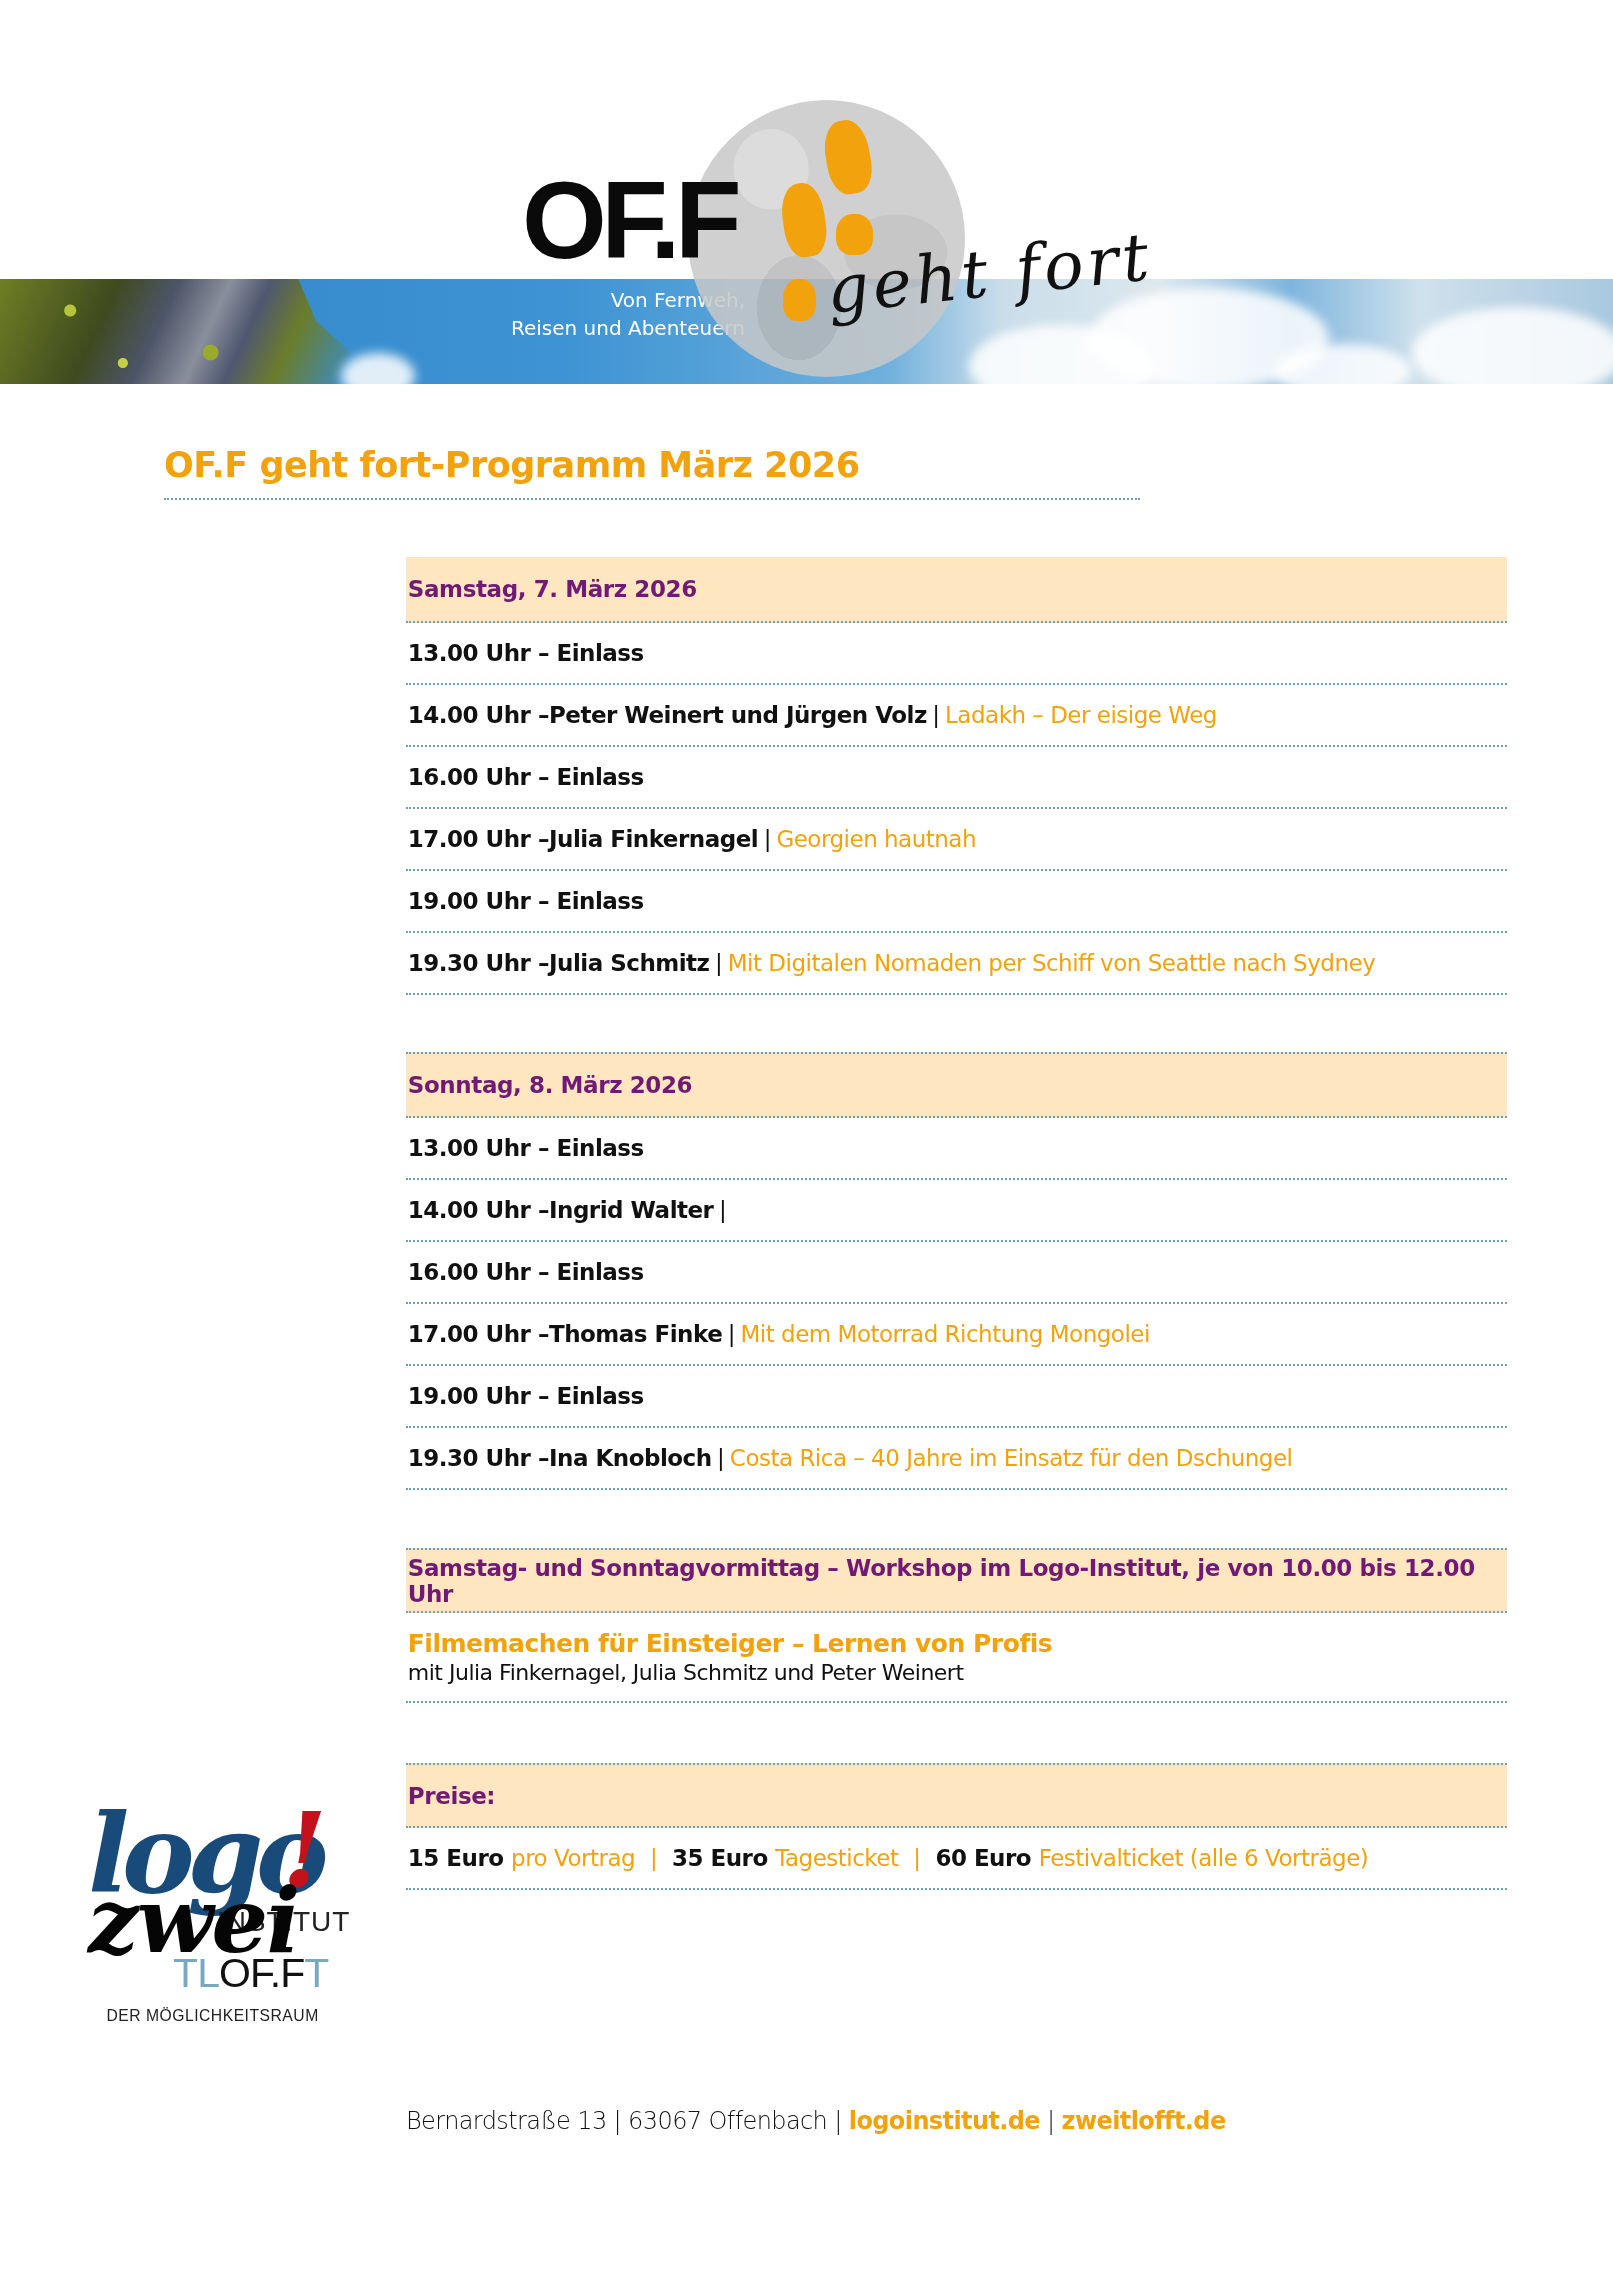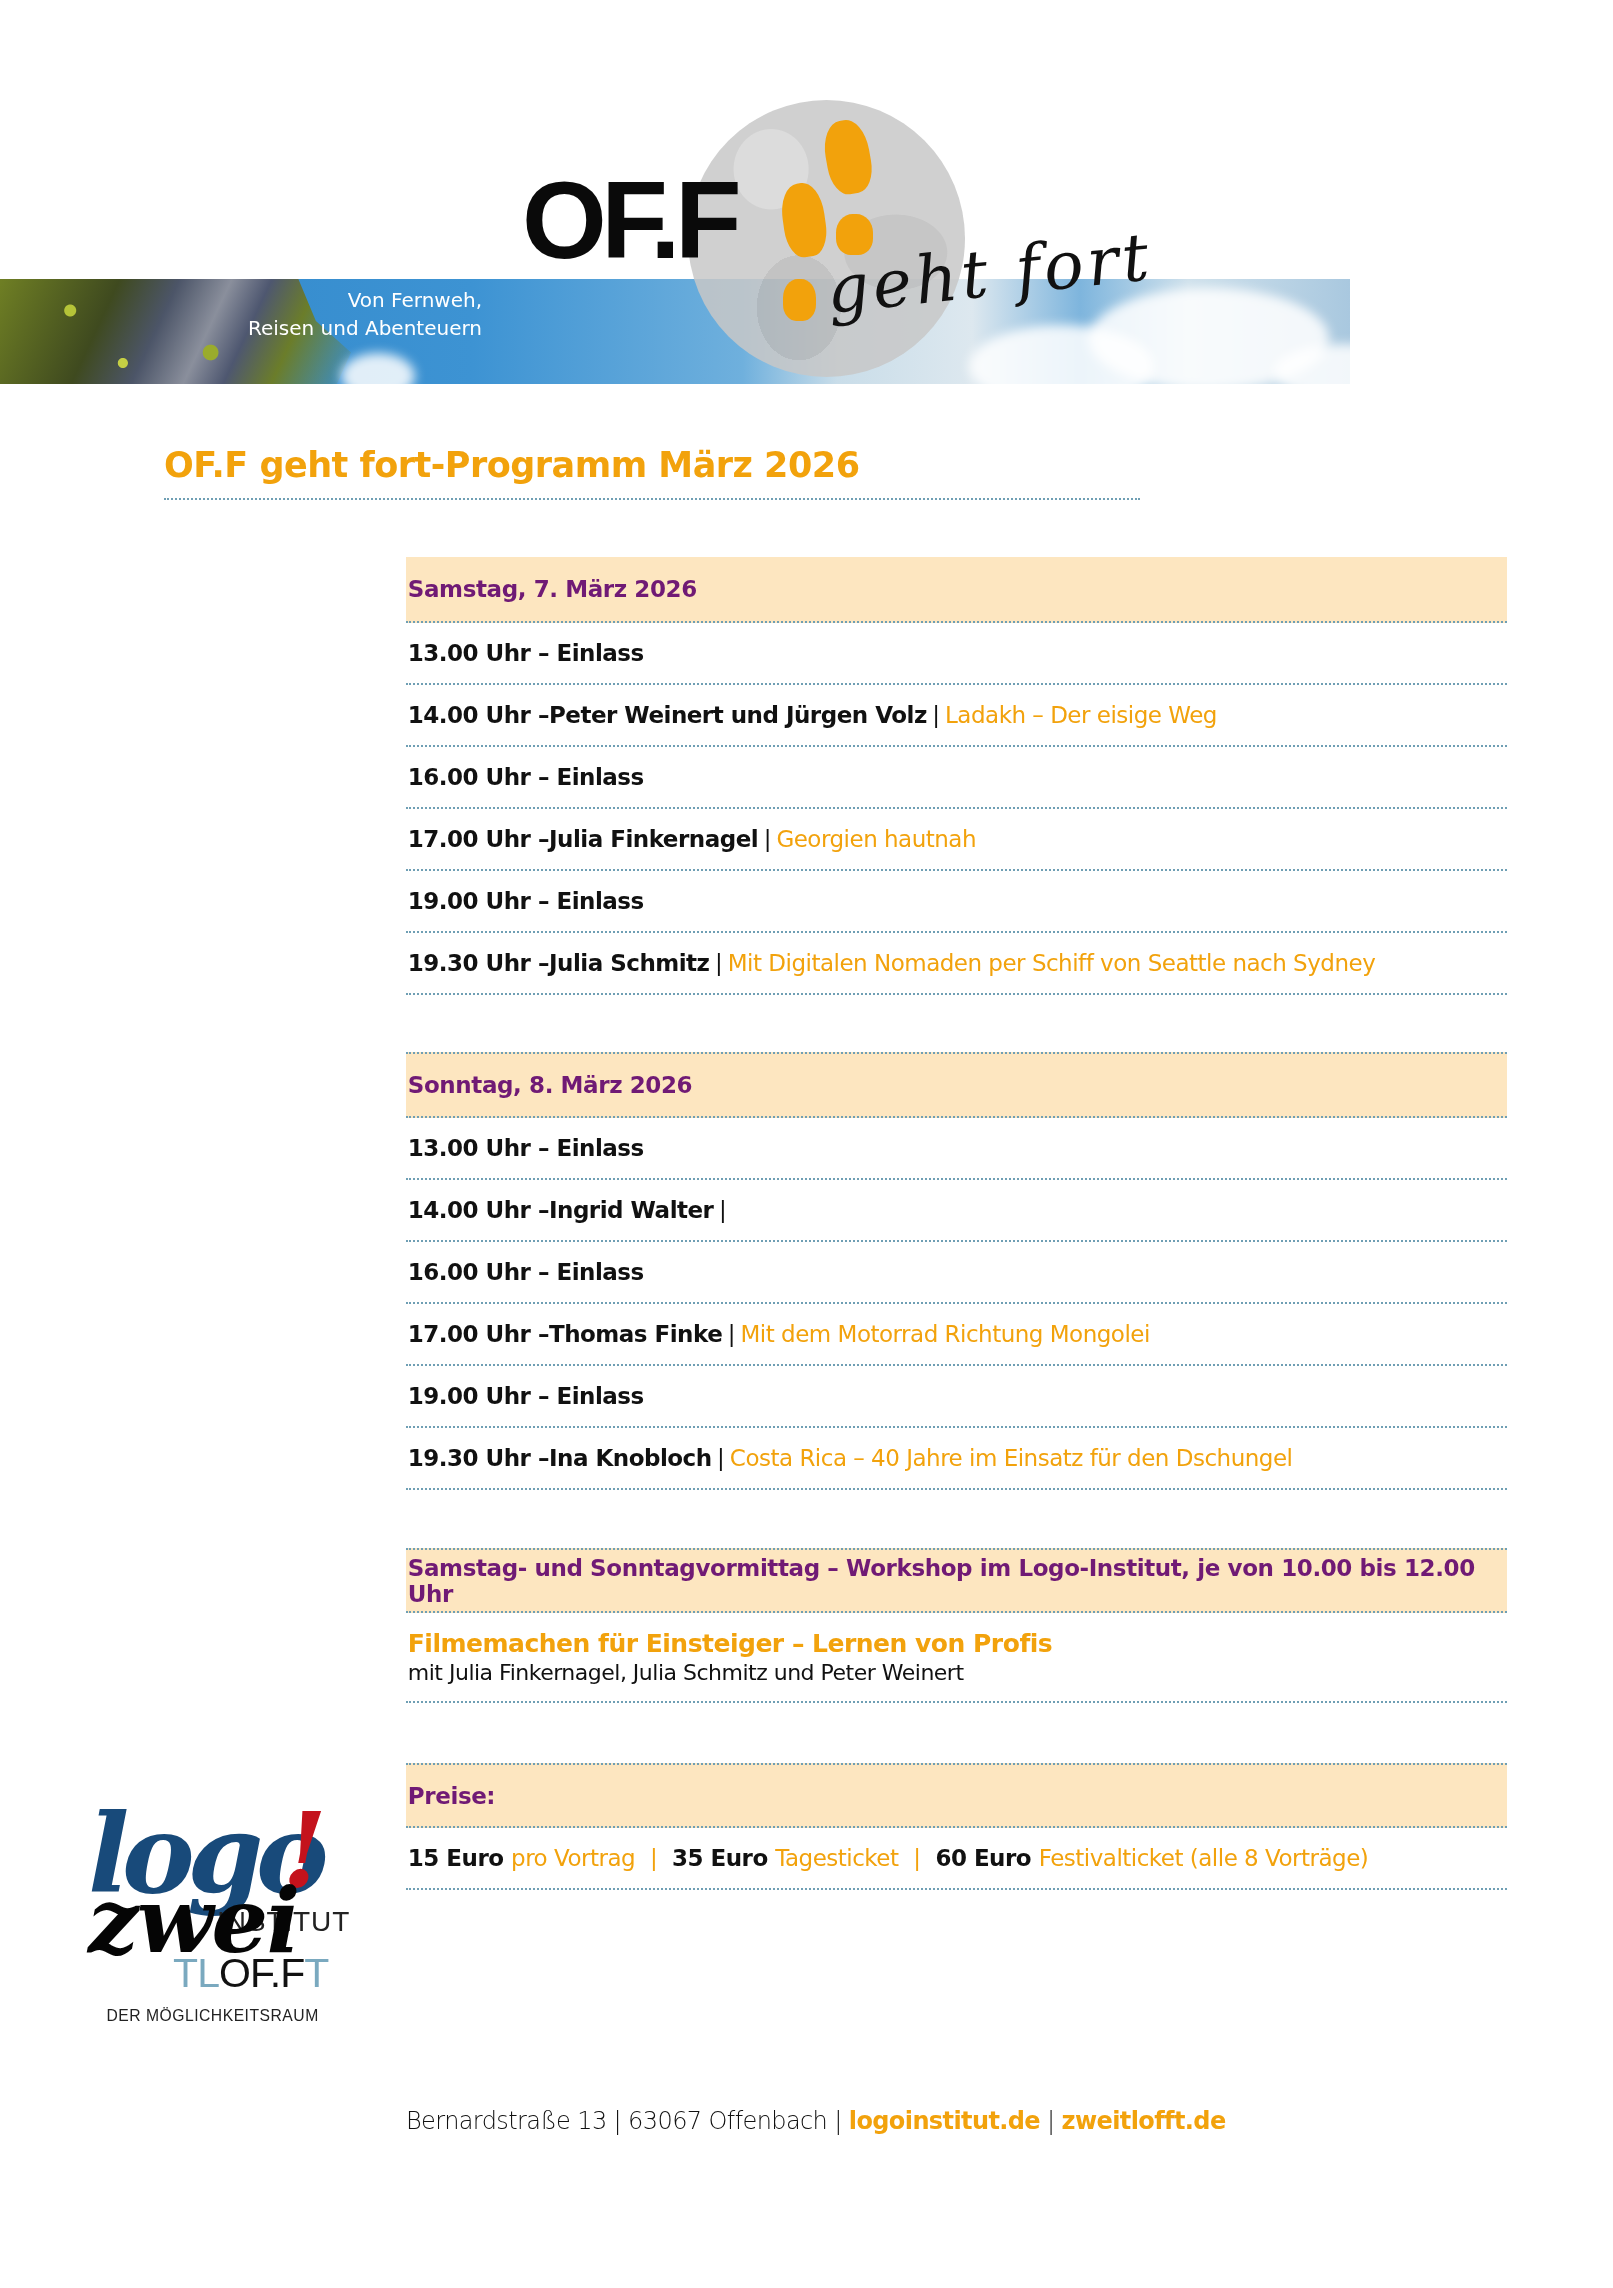--- a/index.html
+++ b/index.html
@@ -1,21 +1,21 @@
 <!DOCTYPE html>
 <html style="font-size:14.8px"><head>
 <meta charset="utf-8">
 <style>
   * { box-sizing: border-box; margin: 0; padding: 0; }
   html, body { width: 1613px; height: 2289px; background: #ffffff; overflow: hidden; }
   body { position: relative; font-family: "Liberation Sans", "DejaVu Sans", sans-serif; color: #111; }
 
   
   .banner {
-    position: absolute; left: 0; top: 279px; width: 1350px; height: 105px; overflow: hidden;
+    position: absolute; left: 0; top: 279px; width: 1613px; height: 105px; overflow: hidden;
     background: linear-gradient(90deg, #2f86c9 0%, #3d93d3 35%, #6fb0dd 55%, #c9dde9 62%, #dde8ef 72%, #7eb5dd 80%, #cfe1ec 88%, #a9c8df 100%);
   }
   .banner .rock {
     position: absolute; left: 0; top: 0; width: 351px; height: 105px;
     background:
       radial-gradient(circle at 20% 30%, #b5c438 0 5.5px, transparent 6.5px),
       radial-gradient(circle at 60% 70%, #9aab2c 0 7.4px, transparent 8.3px),
       radial-gradient(circle at 35% 80%, #c5cf44 0 4.6px, transparent 5.5px),
       linear-gradient(115deg, #6f7f24 0%, #3f4a1f 30%, #4c5568 45%, #8a8f9c 58%, #4e5770 68%, #6b7d2a 80%, transparent 100%);
     clip-path: polygon(0 0, 85% 0, 90% 40%, 100% 70%, 96% 100%, 0 100%);
@@ -193,21 +193,21 @@
   </div>
 </div>
 
 <div class="section" style="top:1763px;">
   <div class="sec-head top-line" style="height:65px;">Preise:</div>
   <div class="row">
     <span>15 Euro</span>&nbsp;<span class="accent-light">pro Vortrag</span>
     <span class="accent-light" style="margin:0 14.8px;">|</span>
     <span>35 Euro</span>&nbsp;<span class="accent-light">Tagesticket</span>
     <span class="accent-light" style="margin:0 14.8px;">|</span>
-    <span>60 Euro</span>&nbsp;<span class="accent-light">Festivalticket (alle 8 Vorträge)</span>
+    <span>60 Euro</span>&nbsp;<span class="accent-light">Festivalticket (alle 6 Vorträge)</span>
   </div>
 </div>
 
 <div class="logo-logo">
   <span class="script">logo</span>
   <span class="bang">!</span>
   <span class="inst">INSTITUT</span>
 </div>
 
 <div class="zwei">

